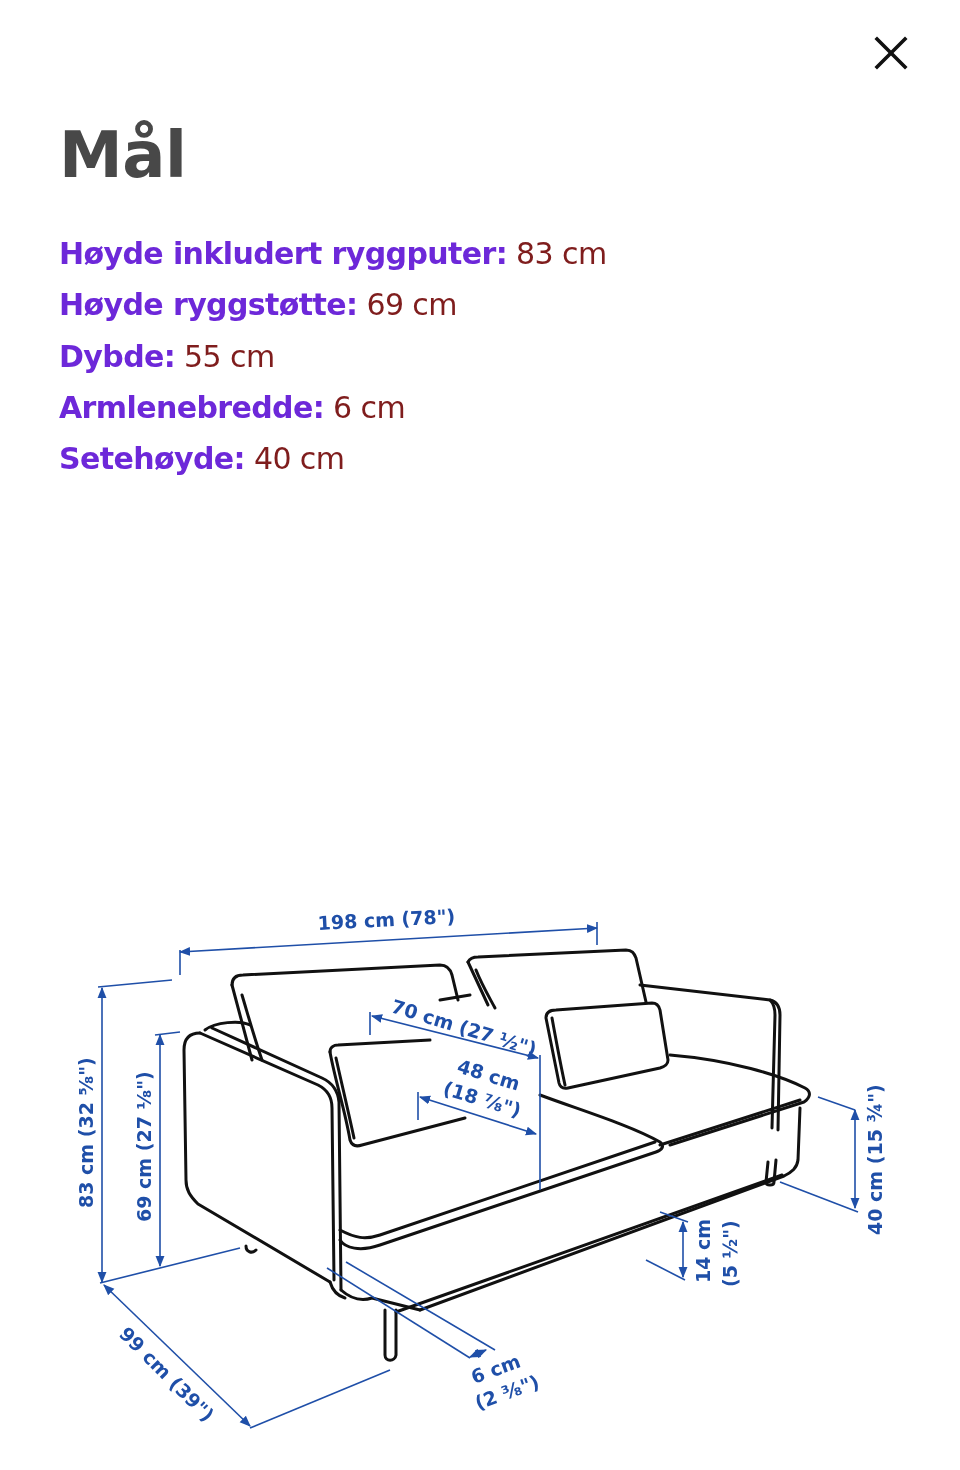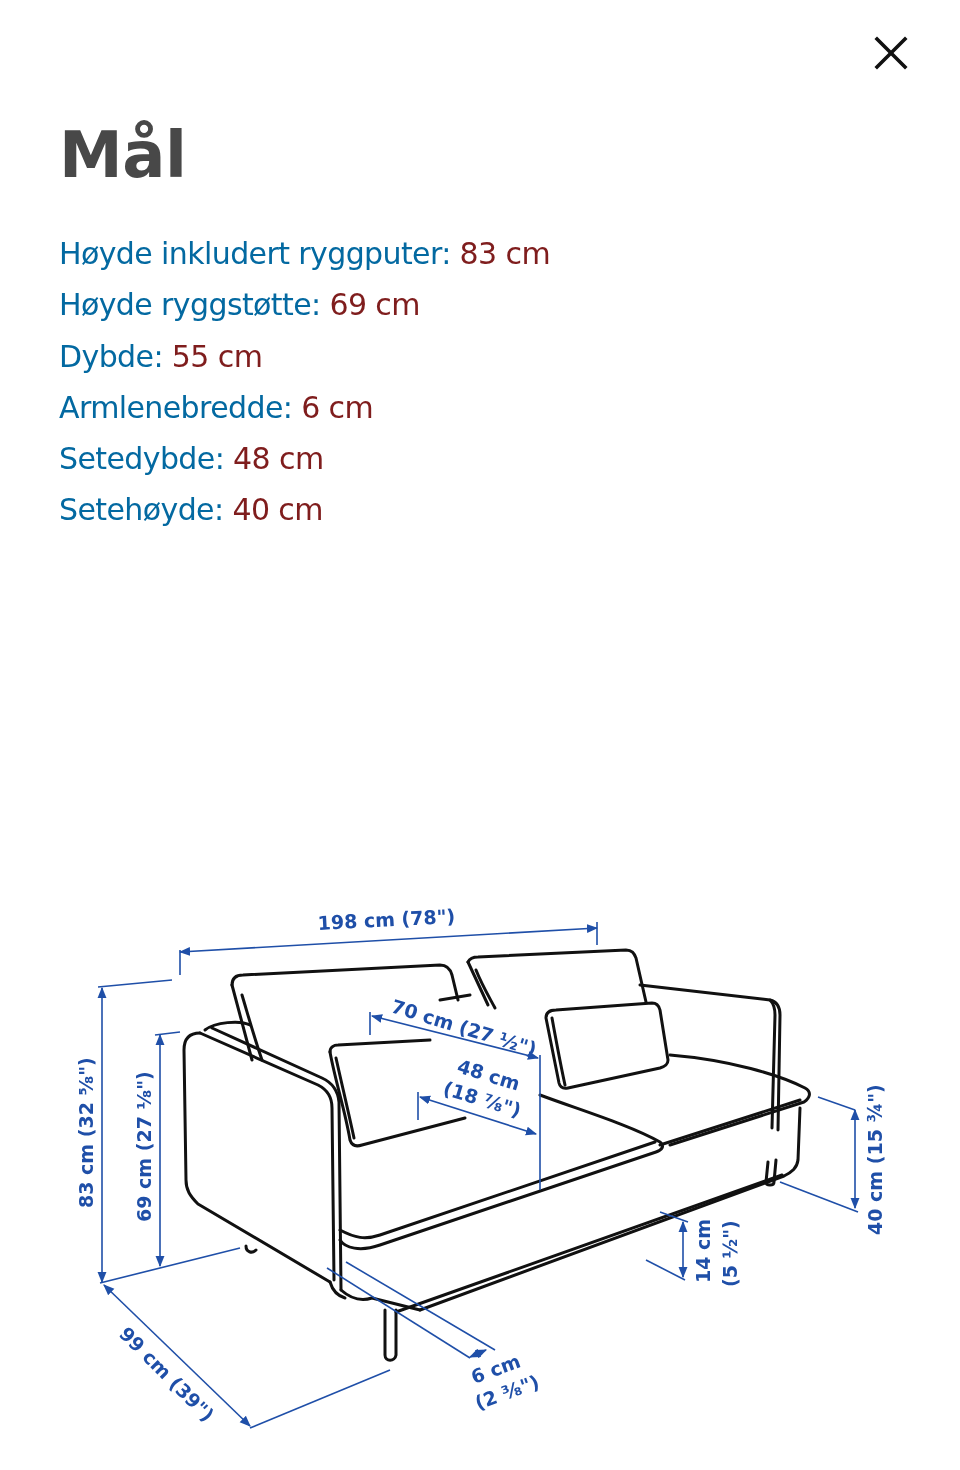--- a/index.html
+++ b/index.html
@@ -25,21 +25,21 @@
     }
     .dim-list {
       position: absolute; left: 59px; top: 228px;
       list-style: none;
     }
     .dim-row {
       height: 51.3px; line-height: 51.3px;
       font-size: 30px; white-space: nowrap;
       letter-spacing: -0.6px;
     }
-    .dim-label { font-weight: normal; color: #0369a1; }
+    .dim-label { font-weight: bold; color: #6d28d9; }
     .dim-value { font-weight: normal; color: #7f1d1d; }
     .diagram {
       position: absolute; left: 0; top: 880px;
       width: 960px; height: 590px;
     }
     .diagram svg { position: absolute; left: 0; top: 0; }
     .diagram svg text {
       font-family: "DejaVu Sans", "Liberation Sans", sans-serif;
       font-weight: bold; font-size: 19px;
     }
@@ -56,21 +56,20 @@
     </svg>
   </div>
 
   <h1 class="title">Mål</h1>
 
   <ul class="dim-list">
     <li class="dim-row"><span class="dim-label">Høyde inkludert ryggputer:</span><span class="dim-value"> 83 cm</span></li>
     <li class="dim-row"><span class="dim-label">Høyde ryggstøtte:</span><span class="dim-value"> 69 cm</span></li>
     <li class="dim-row"><span class="dim-label">Dybde:</span><span class="dim-value"> 55 cm</span></li>
     <li class="dim-row"><span class="dim-label">Armlenebredde:</span><span class="dim-value"> 6 cm</span></li>
-    <li class="dim-row"><span class="dim-label">Setedybde:</span><span class="dim-value"> 48 cm</span></li>
     <li class="dim-row"><span class="dim-label">Setehøyde:</span><span class="dim-value"> 40 cm</span></li>
   </ul>
 
   <div class="diagram">
     <svg width="960" height="590" viewBox="0 880 960 590">
       <defs>
         <marker id="arr" viewBox="0 0 10 10" refX="9" refY="5" markerWidth="7" markerHeight="7" orient="auto-start-reverse">
           <path d="M0,1 L10,5 L0,9 z" fill="#1f4fa8"></path>
         </marker>
       </defs>

